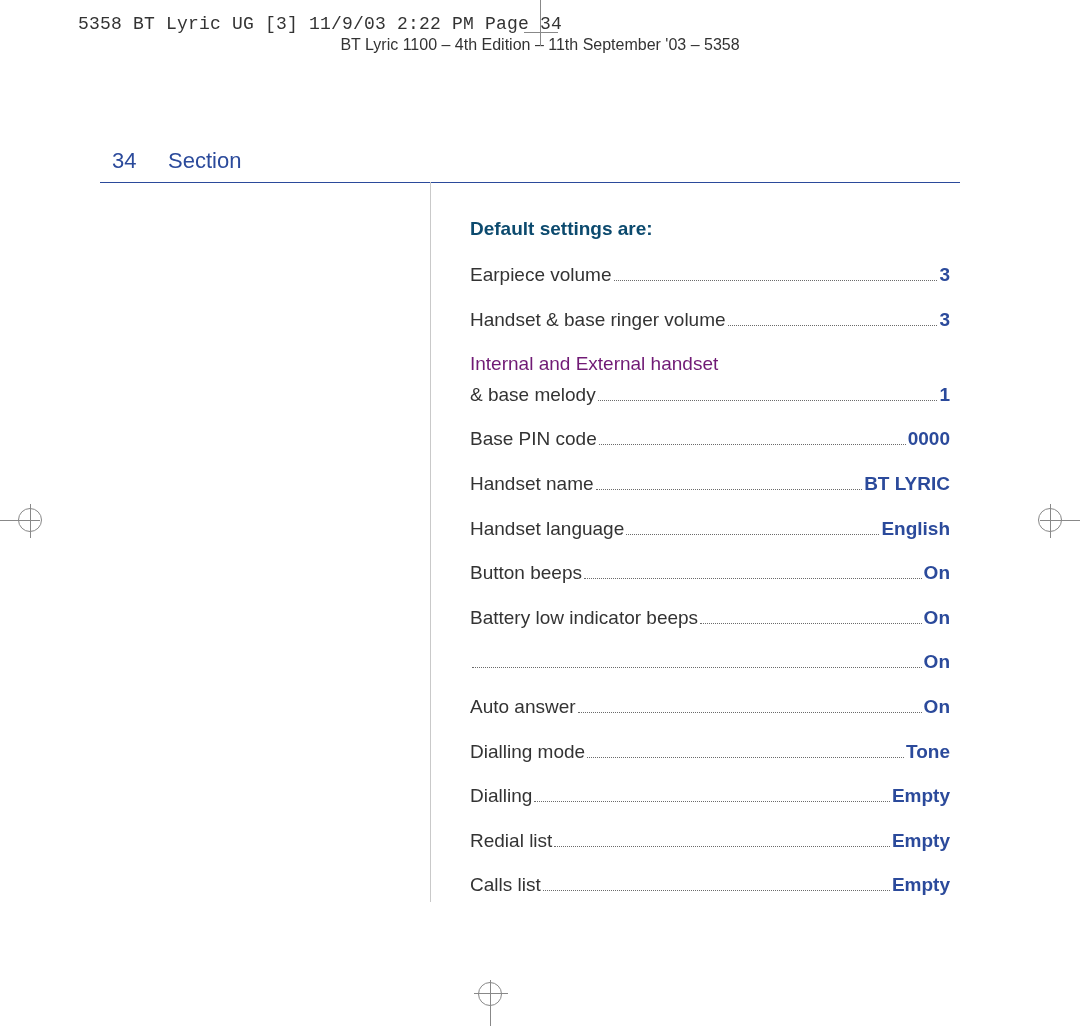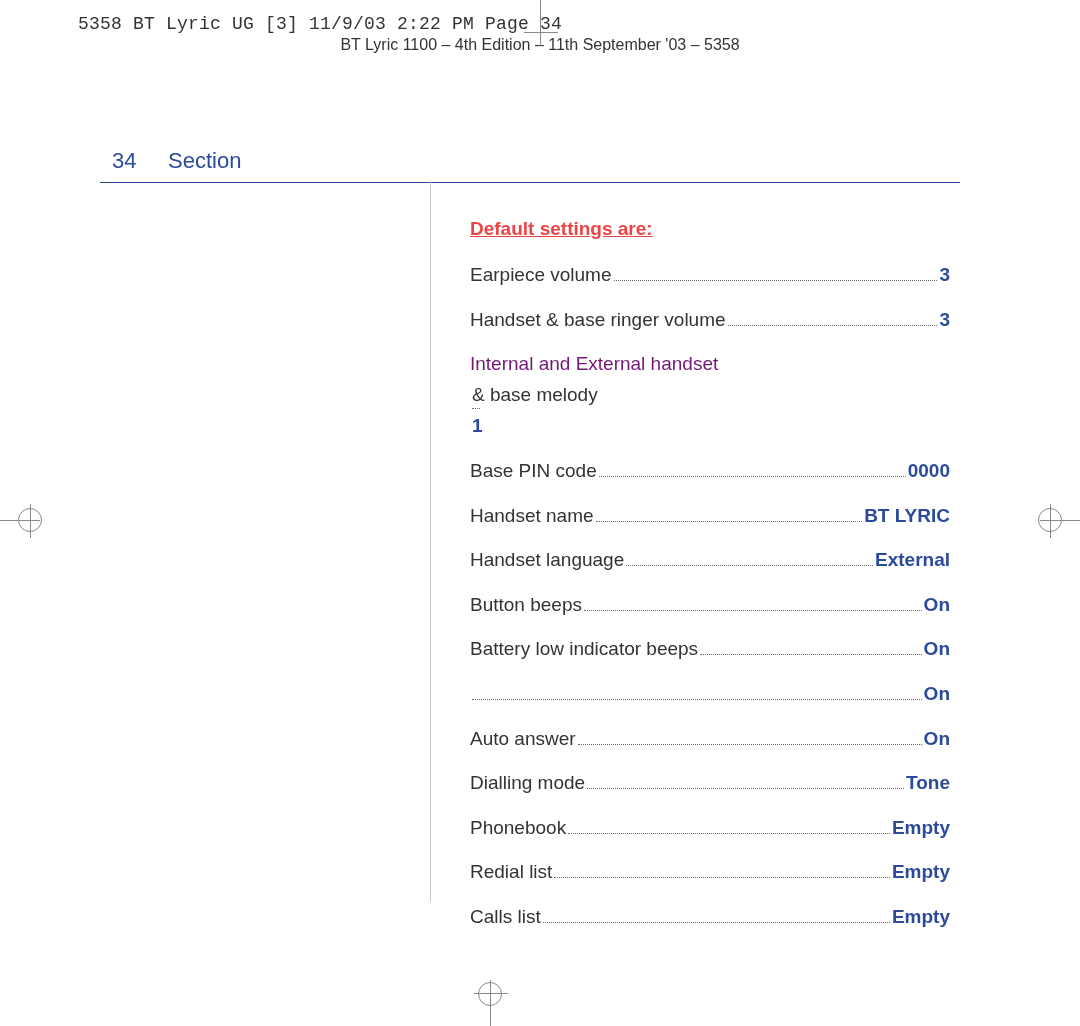--- a/index.html
+++ b/index.html
@@ -164,23 +164,22 @@
   }
   .content {
     position: absolute;
     top: 218px;
     left: 470px;
     width: 480px;
   }
   .heading {
     font-weight: 700;
     font-size: 19px;
-    color: #ef4444;
+    color: #0c4a6e;
     margin-bottom: 22px;
-    text-decoration: underline;
   }
   .row {
     display: flex;
     align-items: baseline;
     margin-bottom: 18px;
     font-size: 19px;
     line-height: 1.4;
   }
   .row .label {
     color: #333;
@@ -203,21 +202,20 @@
     margin-bottom: 18px;
   }
   .row.stack .line1 {
     color: #701a75;
     font-size: 19px;
     margin-bottom: 4px;
   }
   .row.stack .line2 {
     display: flex;
     align-items: baseline;
-    flex-direction: column;
   }
   .row.stack .line2 .label { white-space: nowrap; }
   .row.stack .line2 .dots {
     flex: 1;
     border-bottom: 1.5px dotted #6b6b6b;
     margin: 0 2px 4px 2px;
     min-width: 8px;
     height: 1em;
   }
   .row.stack .line2 .value {
@@ -286,21 +284,21 @@
 
     <div class="row">
       <span class="label">Handset name</span>
       <span class="dots"></span>
       <span class="value">BT LYRIC</span>
     </div>
 
     <div class="row">
       <span class="label">Handset language</span>
       <span class="dots"></span>
-      <span class="value">External</span>
+      <span class="value">English</span>
     </div>
 
     <div class="row">
       <span class="label">Button beeps</span>
       <span class="dots"></span>
       <span class="value">On</span>
     </div>
 
     <div class="row">
       <span class="label">Battery low indicator beeps</span>
@@ -322,21 +320,21 @@
     <div class="row">
       <span class="label">Dialling mode</span>
       <span class="dots"></span>
       <span class="value">Tone</span>
     </div>
 
     <div class="row stack">
     </div>
 
     <div class="row">
-      <span class="label">Phonebook</span>
+      <span class="label">Dialling</span>
       <span class="dots"></span>
       <span class="value">Empty</span>
     </div>
 
     <div class="row">
       <span class="label">Redial list</span>
       <span class="dots"></span>
       <span class="value">Empty</span>
     </div>
 

